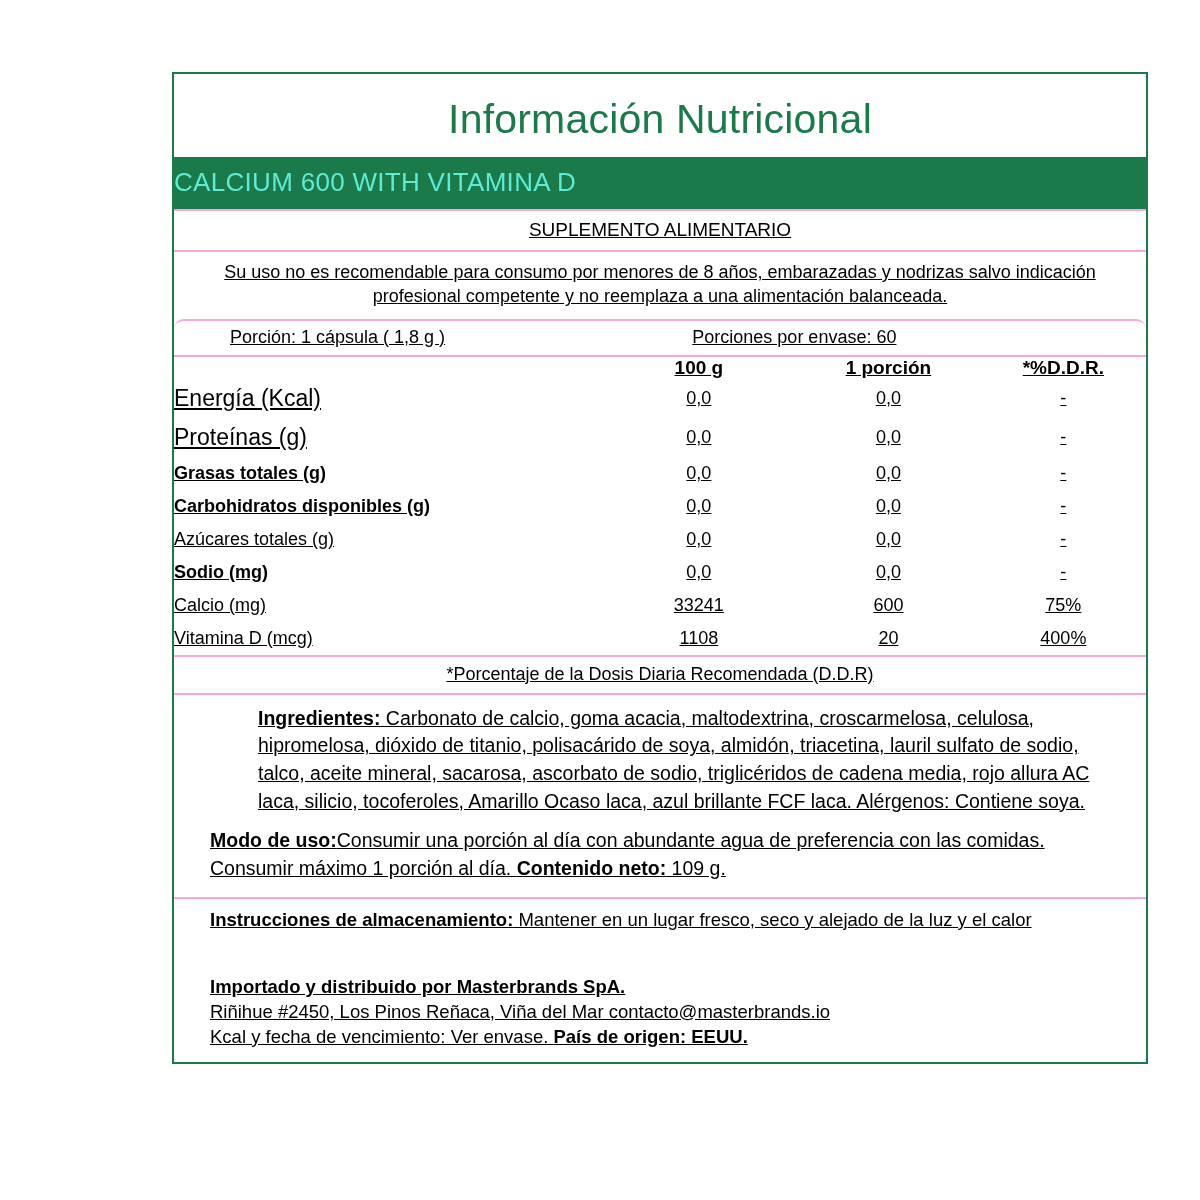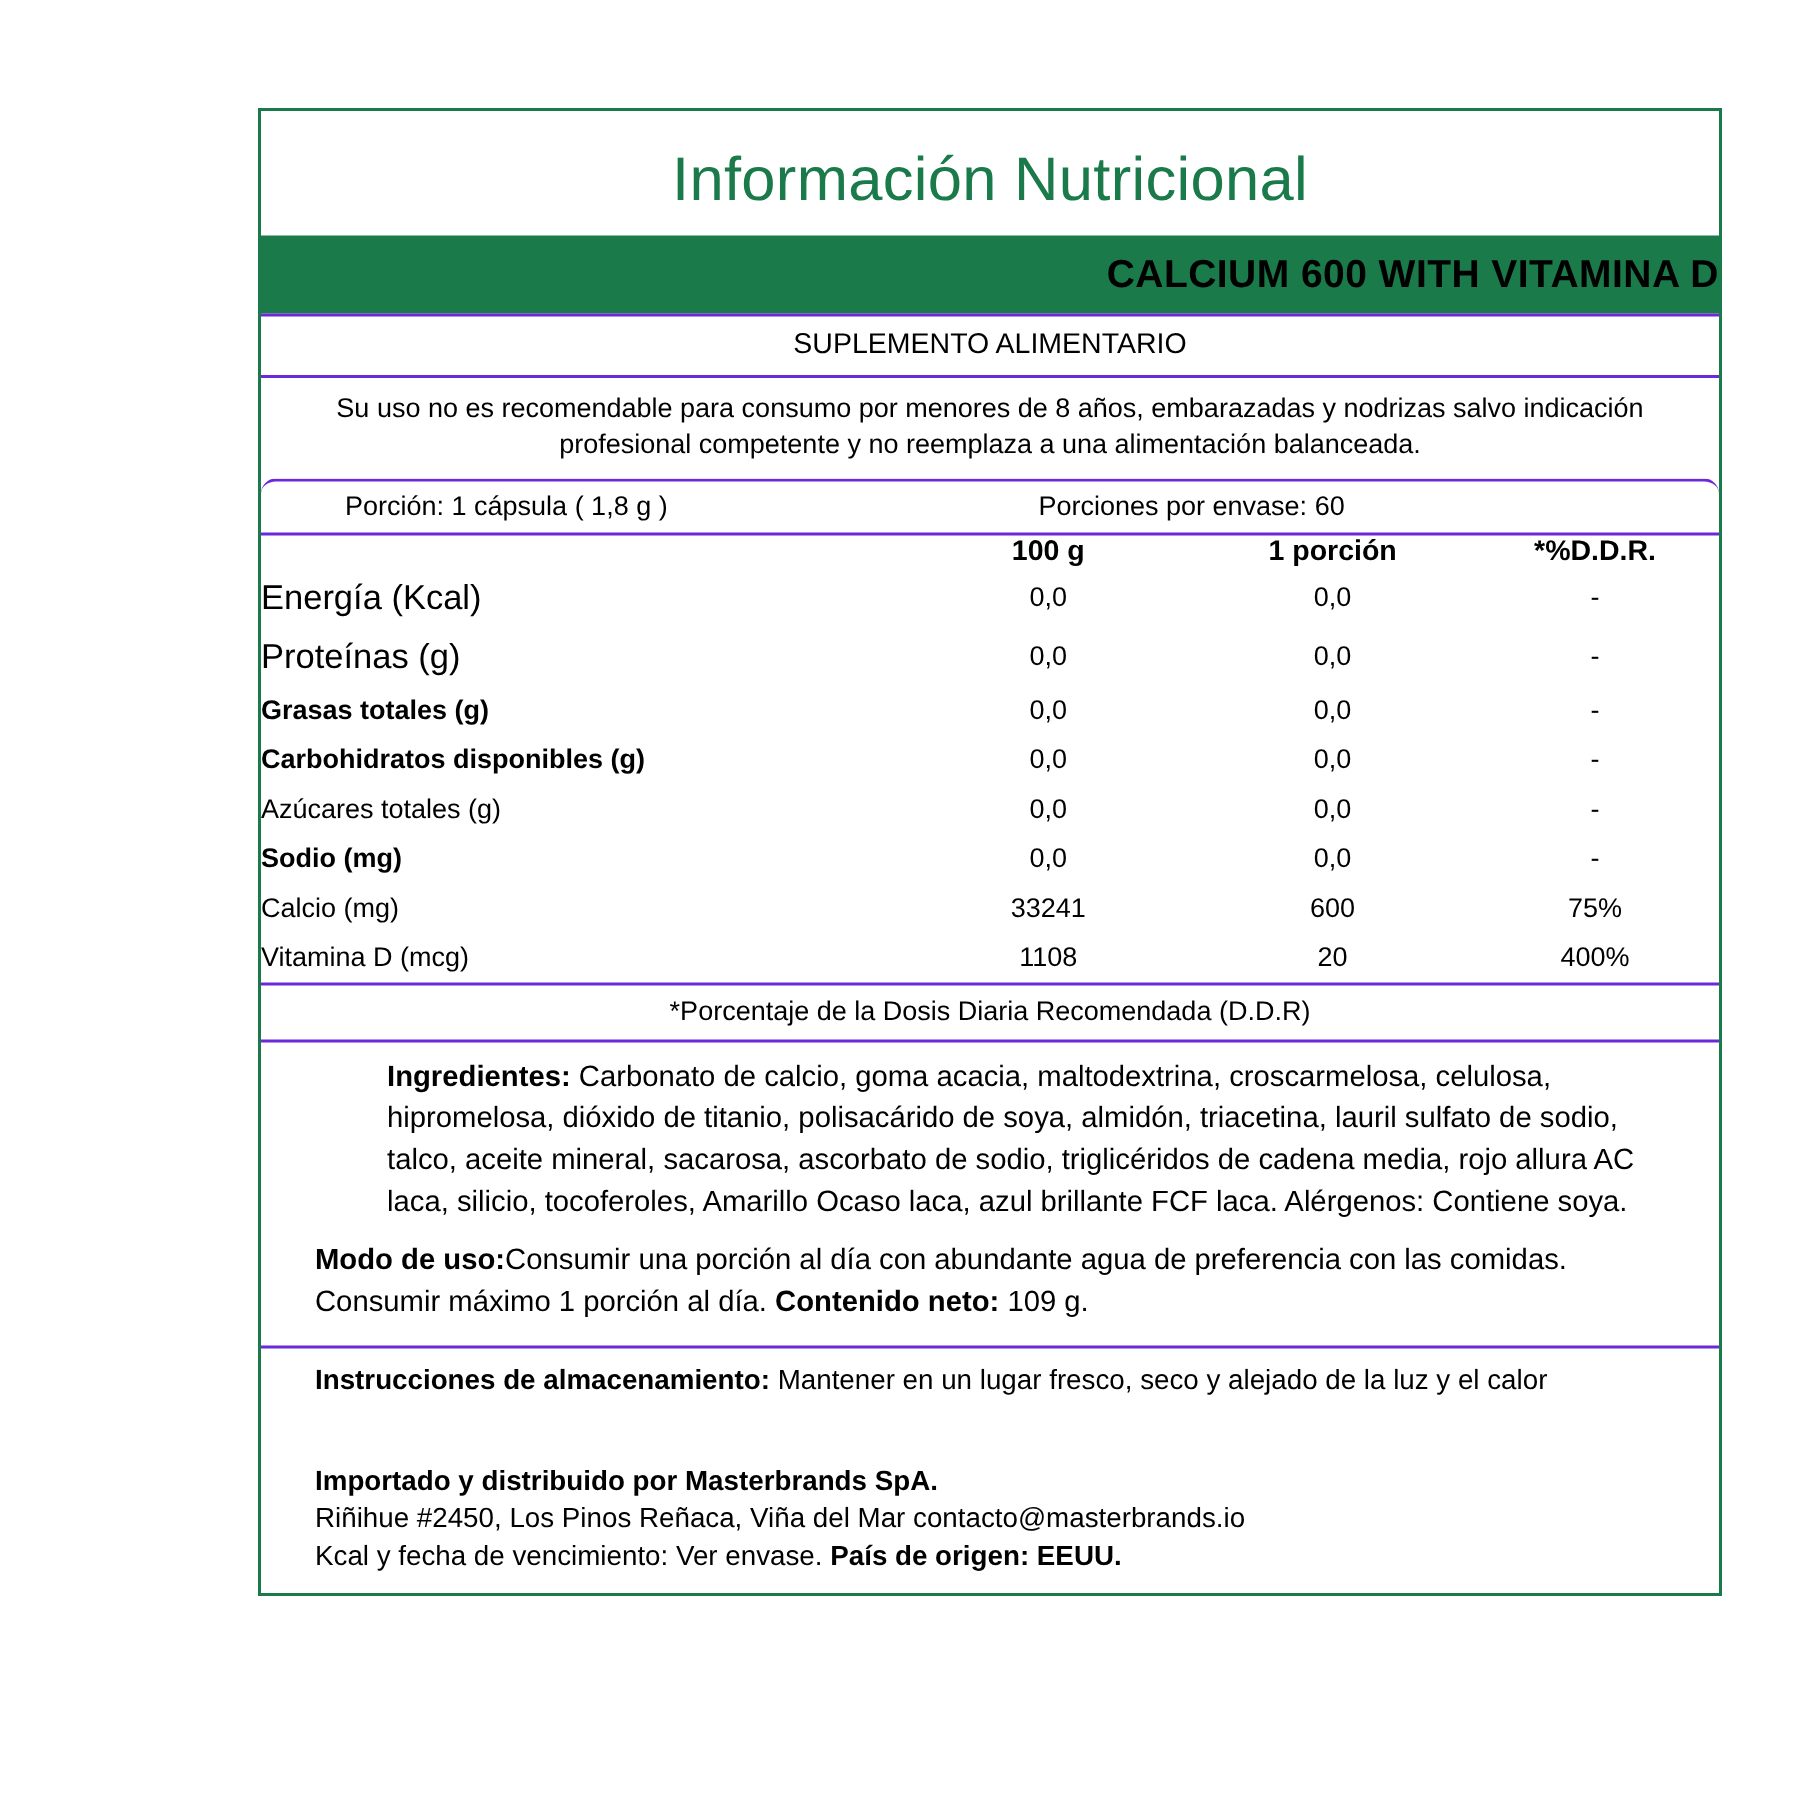--- a/index.html
+++ b/index.html
@@ -17,39 +17,40 @@
   .panel {
     position: absolute;
     left: 172px;
     top: 72px;
     width: 976px;
     border: 2px solid #1a7a4a;
     box-sizing: border-box;
     background: #ffffff;
   }
   .row-sep {
-    border-top: 2px solid #6d28d9;
+    border-top: 2px solid #f9a8d4;
+    text-decoration: underline;
   }
 
   
   .title {
     text-align: center;
     font-size: 41px;
     color: #1a7a4a;
     padding: 22px 0 14px 0;
     letter-spacing: 0.2px;
   }
 
   
   .product-bar {
     background: #1a7a4a;
-    color: #000000;
-    text-align: right;
+    color: #5eead4;
+    text-align: left;
     font-size: 26px;
-    font-weight: bold;
+    font-weight: normal;
     padding: 10px 0 11px 0;
     letter-spacing: 0.3px;
   }
 
   .supplement {
     text-align: center;
     font-size: 19px;
     padding: 8px 0 9px 0;
   }
 

